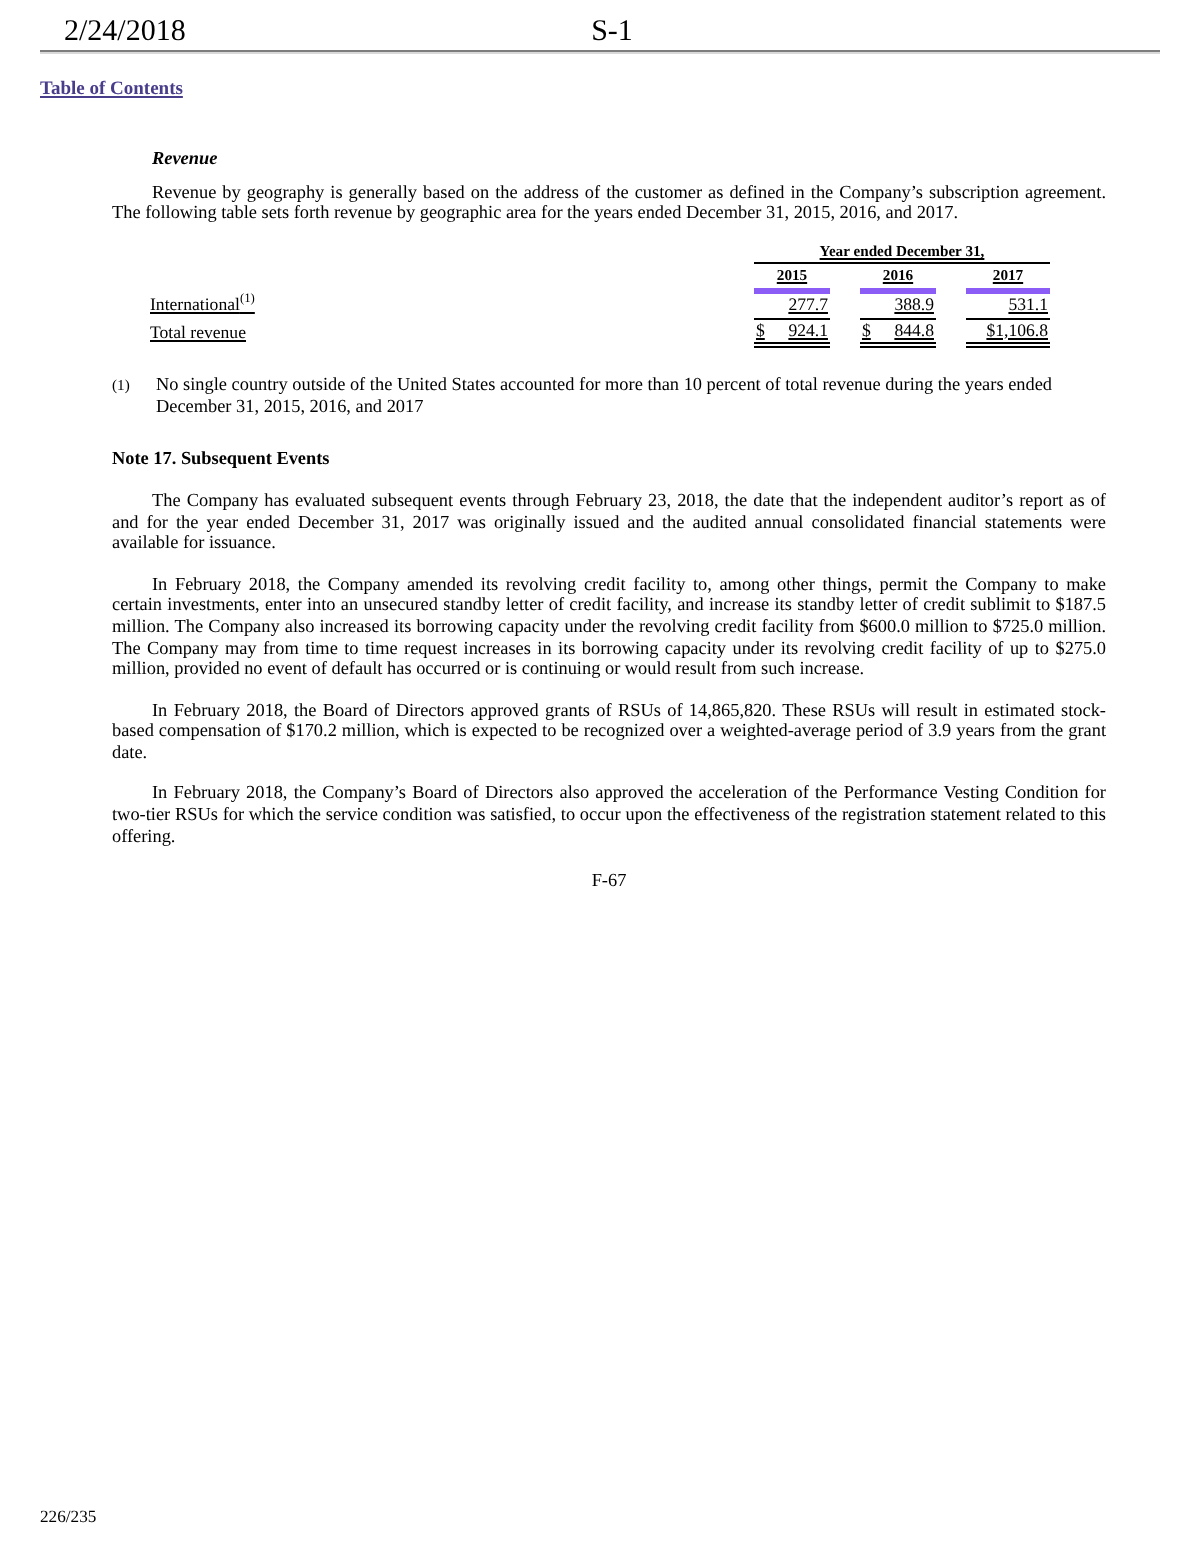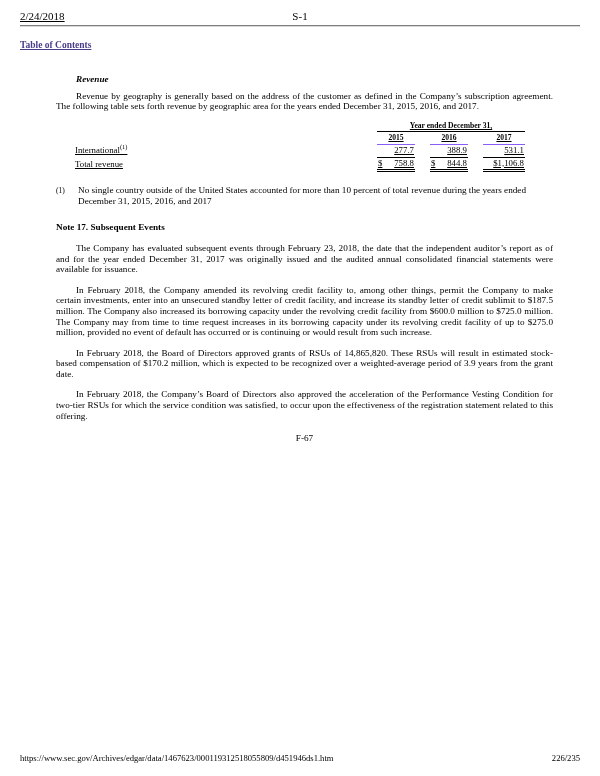--- a/index.html
+++ b/index.html
@@ -8,22 +8,22 @@
     position:relative;
     width:600px; height:776px;
     background:#ffffff;
     font-family:"Liberation Serif","DejaVu Serif",serif;
     color:#000;
     overflow:hidden;
     margin:0 auto;
   }
   
   .print-header {
-    position:absolute; top:11px; left:20px; right:20px;
-    font-size:11px; line-height:10px;text-decoration:underline;
+    position:absolute; top:11px; left:32px; right:20px;
+    font-size:15px; line-height:10px;
   }
   .print-title {
     position:absolute; left:50%; transform:translateX(-50%); top:0;
   }
   .header-rule {
     position:absolute; top:25px; left:20px; right:20px;
     border-top:1px solid #7d7d7d; border-bottom:1px solid #d9d9d9;
     height:2px;
   }
   .print-footer {
@@ -61,21 +61,21 @@
   }
   .fin-table td { padding:1px 1px 1px 1px; vertical-align:bottom;text-decoration:underline; }
   .row-label { padding-left:19px !important; white-space:nowrap; }
   .span-head {
     text-align:center; font-weight:bold; font-size:7.6px;
     border-bottom:1px solid #000;
     white-space:nowrap;
   }
   .yr {
     text-align:center; font-weight:bold; font-size:7.6px;
-    border-bottom:1px solid #8b5cf6;
+    border-bottom:3px solid #8b5cf6;
   }
   .money { display:flex; justify-content:space-between; }
   .money .val { margin-left:auto; }
   td.u  { border-bottom:1px solid #000;margin-top:30px; }
   td.uu { border-bottom:3px double #000; }
   sup.fn-ref { font-size:6.4px; vertical-align:super; line-height:0; }
   
   .footnote {
     margin-top:13px;
     display:flex;
@@ -149,21 +149,21 @@
                 <span></span>
                 <span class="val">531.1</span>
               </div>
             </td>
         </tr>
         <tr>
           <td class="row-label"><span>Total revenue</span><sup class="fn-ref"></sup></td>
           <td class="uu">
               <div class="money">
                 <span>$</span>
-                <span class="val">758.8</span>
+                <span class="val">924.1</span>
               </div>
             </td>
           <td></td>
           <td class="uu">
               <div class="money">
                 <span>$</span>
                 <span class="val">844.8</span>
               </div>
             </td>
           <td></td>
@@ -187,17 +187,16 @@
     <p class="body-para">The Company has evaluated subsequent events through February 23, 2018, the date that the independent auditor’s report as of and for the year ended December 31, 2017 was originally issued and the audited annual consolidated financial statements were available for issuance.</p>
     <p class="body-para">In February 2018, the Company amended its revolving credit facility to, among other things, permit the Company to make certain investments, enter into an unsecured standby letter of credit facility, and increase its standby letter of credit sublimit to $187.5 million. The Company also increased its borrowing capacity under the revolving credit facility from $600.0 million to $725.0 million. The Company may from time to time request increases in its borrowing capacity under its revolving credit facility of up to $275.0 million, provided no event of default has occurred or is continuing or would result from such increase.</p>
     <p class="body-para">In February 2018, the Board of Directors approved grants of RSUs of 14,865,820. These RSUs will result in estimated stock-based compensation of $170.2 million, which is expected to be recognized over a weighted-average period of 3.9 years from the grant date.</p>
     <p class="body-para">In February 2018, the Company’s Board of Directors also approved the acceleration of the Performance Vesting Condition for two-tier RSUs for which the service condition was satisfied, to occur upon the effectiveness of the registration statement related to this offering.</p>
 
     <div class="sheet-page-num">F-67</div>
 
   </div>
 
   <div class="print-footer">
-    <span>https://www.sec.gov/Archives/edgar/data/1467623/000119312518055809/d451946ds1.htm</span>
     <span>226/235</span>
   </div>
 
 </div>
 
 </body></html>

